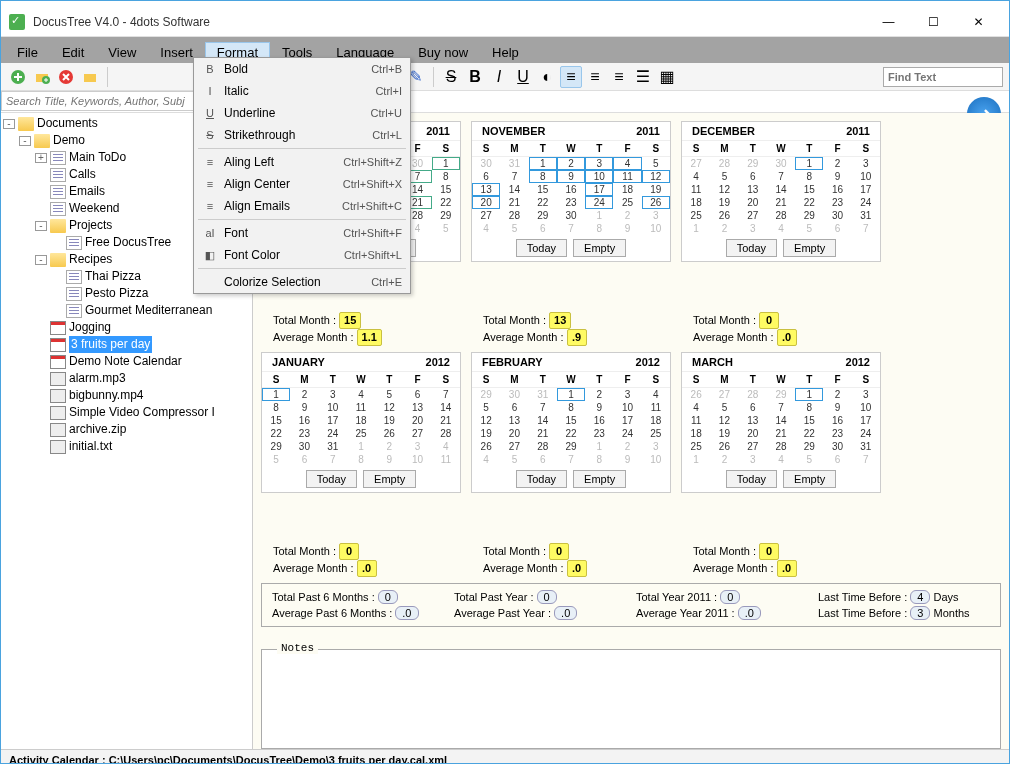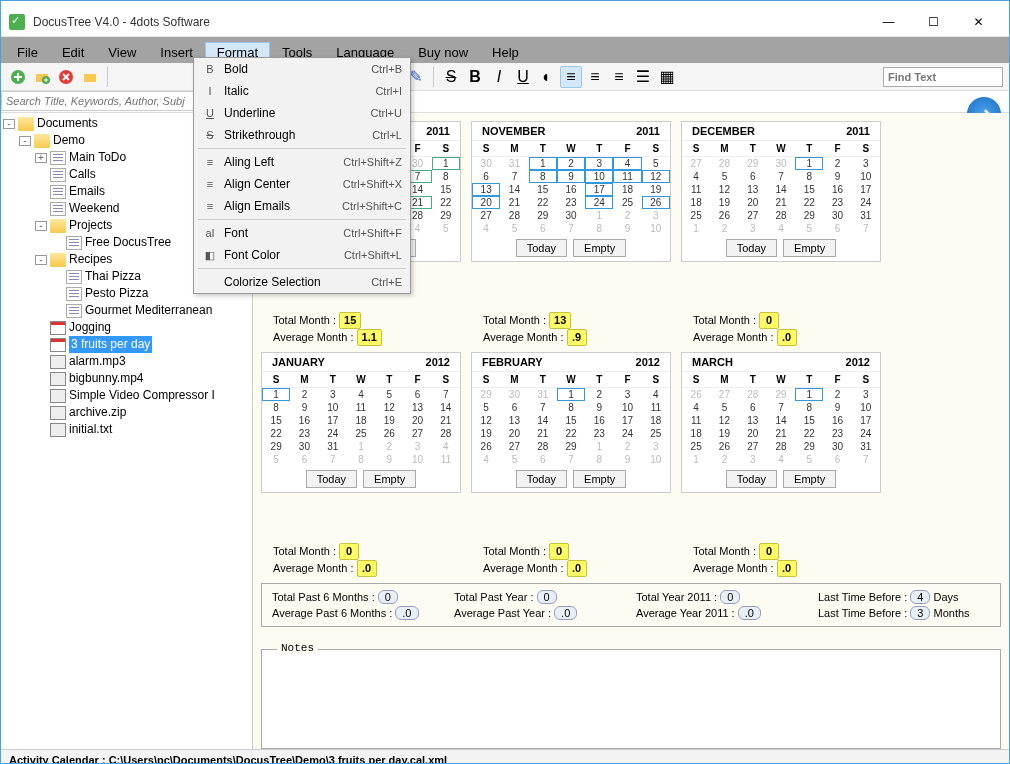--- a/index.html
+++ b/index.html
@@ -257,20 +257,27 @@
             <span class="noToggle"></span>
             <span class="ficon cal"></span>
             <span class="">Jogging</span>
           </div>
         </li>
         <li class="indent2">
           <div class="node">
             <span class="noToggle"></span>
             <span class="ficon cal"></span>
             <span class="selected">3 fruits per day</span>
+          </div>
+        </li>
+        <li class="indent2">
+          <div class="node">
+            <span class="noToggle"></span>
+            <span class="ficon cal"></span>
+            <span class="">Demo Note Calendar</span>
           </div>
         </li>
         <li class="indent2">
           <div class="node">
             <span class="noToggle"></span>
             <span class="ficon media"></span>
             <span class="">alarm.mp3</span>
           </div>
         </li>
         <li class="indent2">

